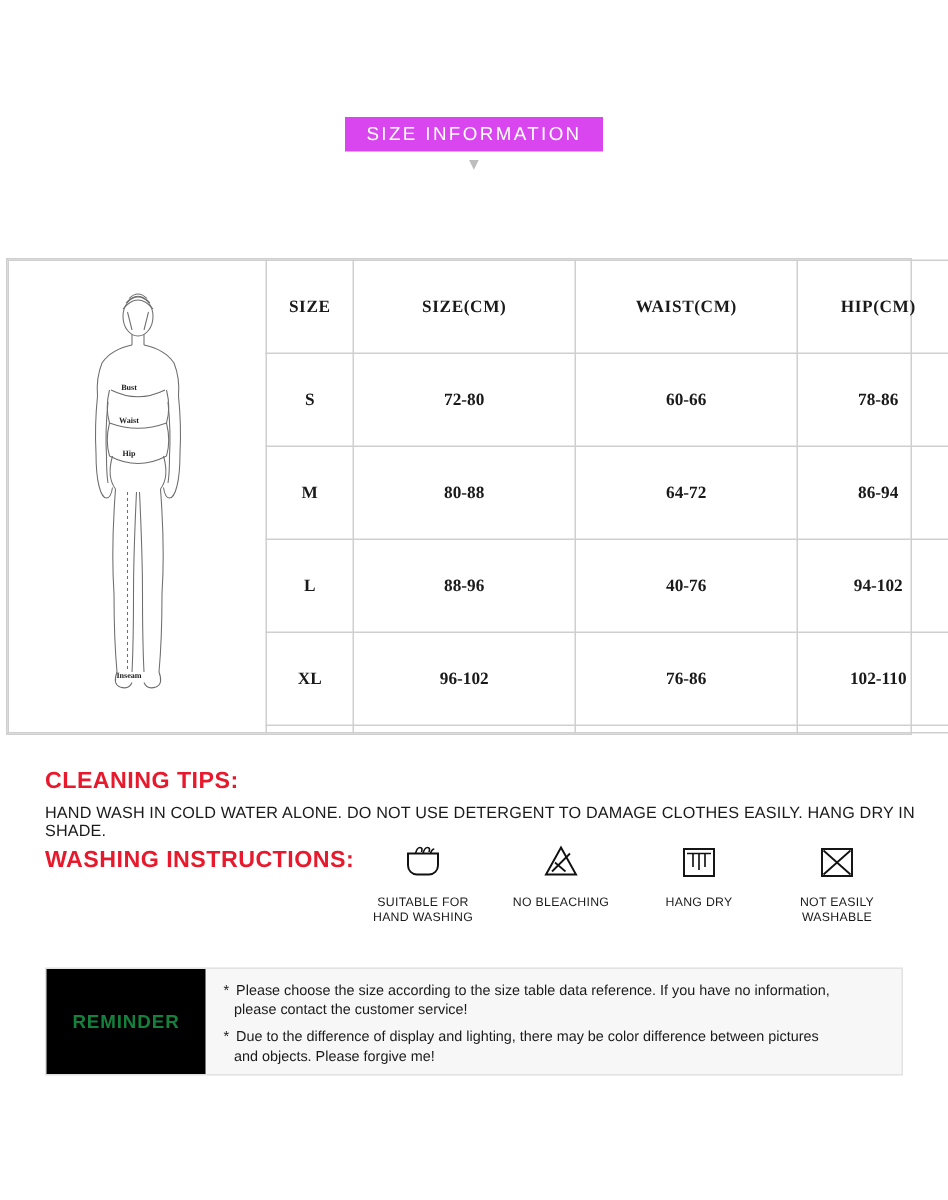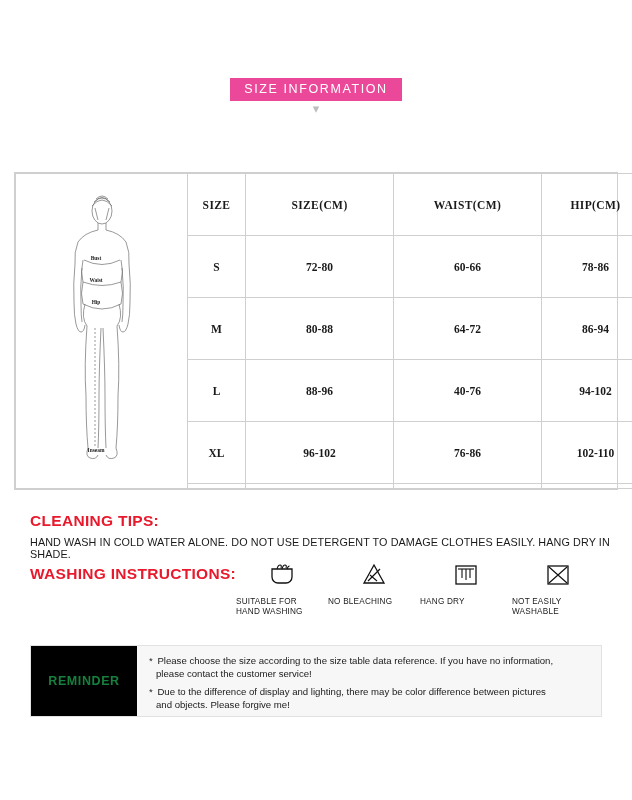--- a/index.html
+++ b/index.html
@@ -23,21 +23,21 @@
   
   .banner-wrap {
     position: absolute;
     top: 78px;
     left: 0;
     width: 632px;
     text-align: center;
   }
   .banner {
     display: inline-block;
-    background: #ec4899;
+    background: #d946ef;
     color: #ffffff;
     font-size: 12.5px;
     letter-spacing: 1.6px;
     padding: 4px 14px 5px 14px;
     font-family: "Liberation Sans", sans-serif;
   }
   .banner-caret {
     position: absolute;
     top: 102px;
     left: 0;
@@ -45,21 +45,21 @@
     text-align: center;
     color: #bdbdbd;
     font-size: 13px;
     line-height: 13px;
   }
 
   
   .table-block {
     position: absolute;
     top: 172px;
-    left: 14px;
+    left: 4px;
     width: 604px;
     height: 318px;
     border: 1px solid #cfcfcf;
     box-sizing: border-box;
   }
   table.size-table {
     border-collapse: collapse;
     width: 100%;
     height: 100%;
     table-layout: fixed;
@@ -131,21 +131,21 @@
   .wash-icons {
     position: absolute;
     top: 560px;
     left: 236px;
     width: 370px;
     display: flex;
     justify-content: flex-start;
   }
   .wash-item {
     width: 92px;
-    text-align: left;
+    text-align: center;
   }
   .wash-glyph {
     height: 30px;
     display: flex;
     align-items: center;
     justify-content: center;
   }
   .wash-label {
     margin-top: 7px;
     font-size: 8.2px;

